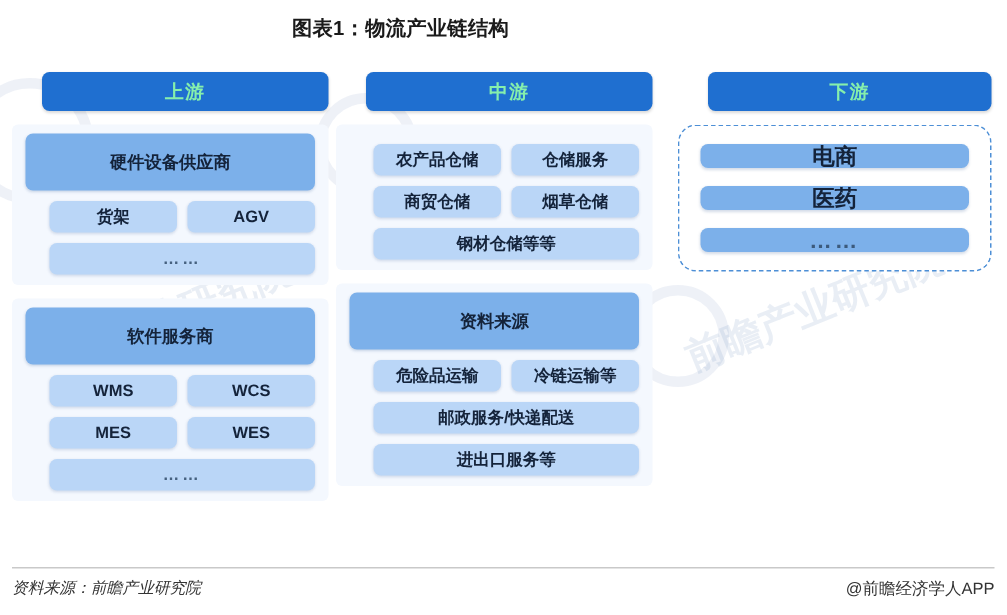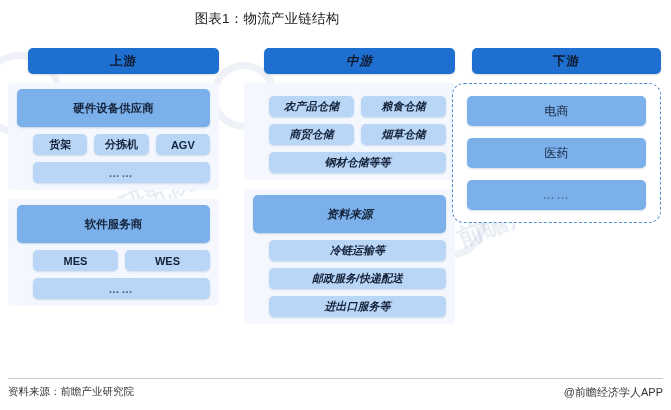--- a/index.html
+++ b/index.html
@@ -17,21 +17,21 @@
   }
 
   
   #chart-title {
     position: absolute;
     top: 10px;
     left: 0;
     width: 534px;
     text-align: center;
     font-size: 13.5px;
-    font-weight: normal;
+    font-weight: bold;
     color: #1a1a1a;
     letter-spacing: 0.2px;
   }
 
   
   .wm {
     position: absolute;
     color: rgba(120, 150, 190, 0.16);
     font-size: 26px;
     font-weight: bold;
@@ -46,28 +46,28 @@
     border-radius: 50%;
     pointer-events: none;
   }
 
   
   .column {
     position: absolute;
     top: 48px;
   }
   #col-upstream   { left: 8px;   width: 211px; }
-  #col-midstream  { left: 244px; width: 211px; font-style: italic; }
+  #col-midstream  { left: 224px; width: 211px; }
   #col-downstream { left: 452px; width: 209px; }
 
   .col-header {
     height: 26px;
     border-radius: 5px;
     background: #1f6fd0;
-    color: #0f172a;
+    color: #86efac;
     font-size: 12.5px;
     font-weight: bold;
     display: flex;
     align-items: center;
     justify-content: center;
     letter-spacing: 1px;
     box-shadow: 0 1px 2px rgba(0,0,0,0.15);
     margin-left: 20px;
   }
 
@@ -117,26 +117,26 @@
 
   
   #downstream-dashed {
     margin-top: 9px;
     border: 1.4px dashed #4d8fd6;
     border-radius: 12px;
     padding: 12px 14px 12px 14px;
     background: #ffffff;
   }
   .down-box {
-    height: 30px;
+    height: 16px;
     border-radius: 5px;
     background: #7cb0ea;
     color: #14233a;
-    font-size: 12px;
-    font-weight: normal;
+    font-size: 15px;
+    font-weight: bold;
     display: flex;
     align-items: center;
     justify-content: center;
     box-shadow: 0 1px 2px rgba(40,80,140,0.2);
     margin-bottom: 12px;
   }
   .down-box:last-child { margin-bottom: 0; }
   .down-box.ellipsis { letter-spacing: 2px; color: #3c5a7c; }
 
   
@@ -147,20 +147,21 @@
     width: 655px;
     height: 1px;
     background: #c9c9c9;
   }
   #footer-source {
     position: absolute;
     left: 8px;
     top: 385px;
     font-size: 10.5px;
     color: #333;
+    font-style: italic;
   }
   #footer-brand {
     position: absolute;
     right: 8px;
     top: 385px;
     font-size: 11px;
     color: #333;
   }
 </style>
 </head>
@@ -176,60 +177,64 @@
 
 <div id="chart-title">图表1：物流产业链结构</div>
 
 <div class="column" id="col-upstream">
   <div class="col-header">上游</div>
 
   <div class="group">
     <div class="cat-box">硬件设备供应商</div>
     <div class="row">
       <div class="item-box">货架</div>
-      <div class="item-box">分拣机</div>
       <div class="item-box">AGV</div>
     </div>
     <div class="row">
       <div class="item-box wide ellipsis">……</div>
     </div>
   </div>
 
   <div class="group">
     <div class="cat-box">软件服务商</div>
+    <div class="row">
+      <div class="item-box">WMS</div>
+      <div class="item-box">WCS</div>
+    </div>
     <div class="row">
       <div class="item-box">MES</div>
       <div class="item-box">WES</div>
     </div>
     <div class="row">
       <div class="item-box wide ellipsis">……</div>
     </div>
   </div>
 </div>
 
 <div class="column" id="col-midstream">
   <div class="col-header">中游</div>
 
   <div class="group">
     <div class="row">
       <div class="item-box">农产品仓储</div>
-      <div class="item-box">粮食仓储</div>
+      <div class="item-box">仓储服务</div>
     </div>
     <div class="row">
       <div class="item-box">商贸仓储</div>
       <div class="item-box">烟草仓储</div>
     </div>
     <div class="row">
       <div class="item-box wide">钢材仓储等等</div>
     </div>
   </div>
 
   <div class="group">
     <div class="cat-box">资料来源</div>
     <div class="row">
+      <div class="item-box">危险品运输</div>
       <div class="item-box">冷链运输等</div>
     </div>
     <div class="row">
       <div class="item-box wide">邮政服务/快递配送</div>
     </div>
     <div class="row">
       <div class="item-box wide">进出口服务等</div>
     </div>
   </div>
 </div>

